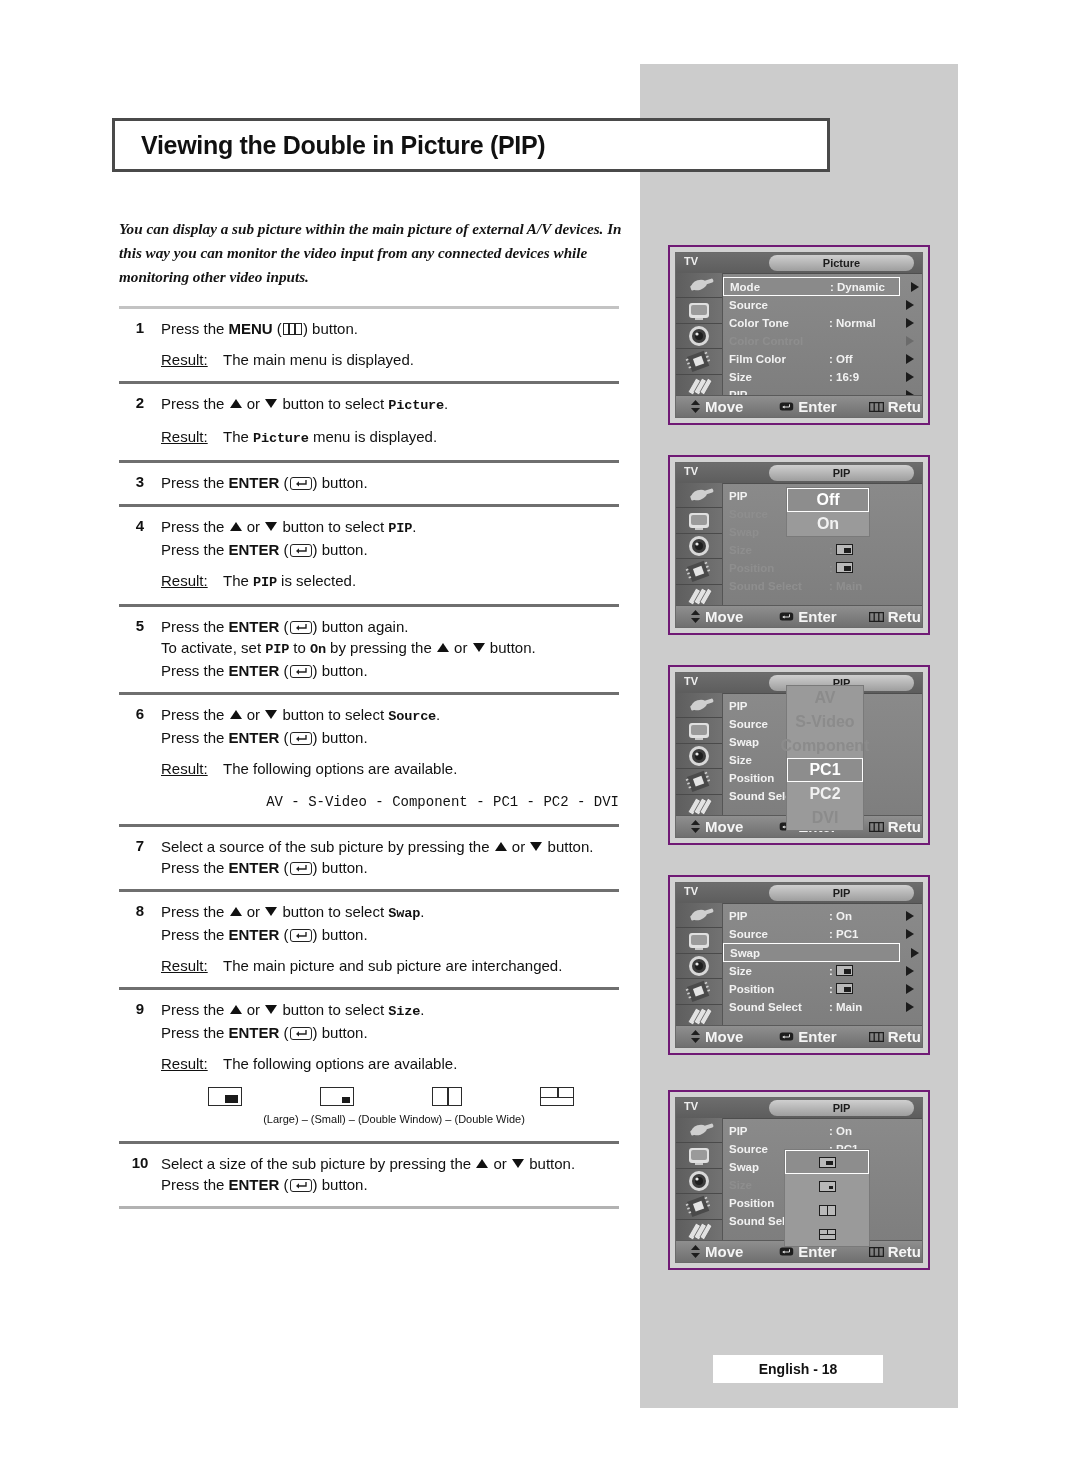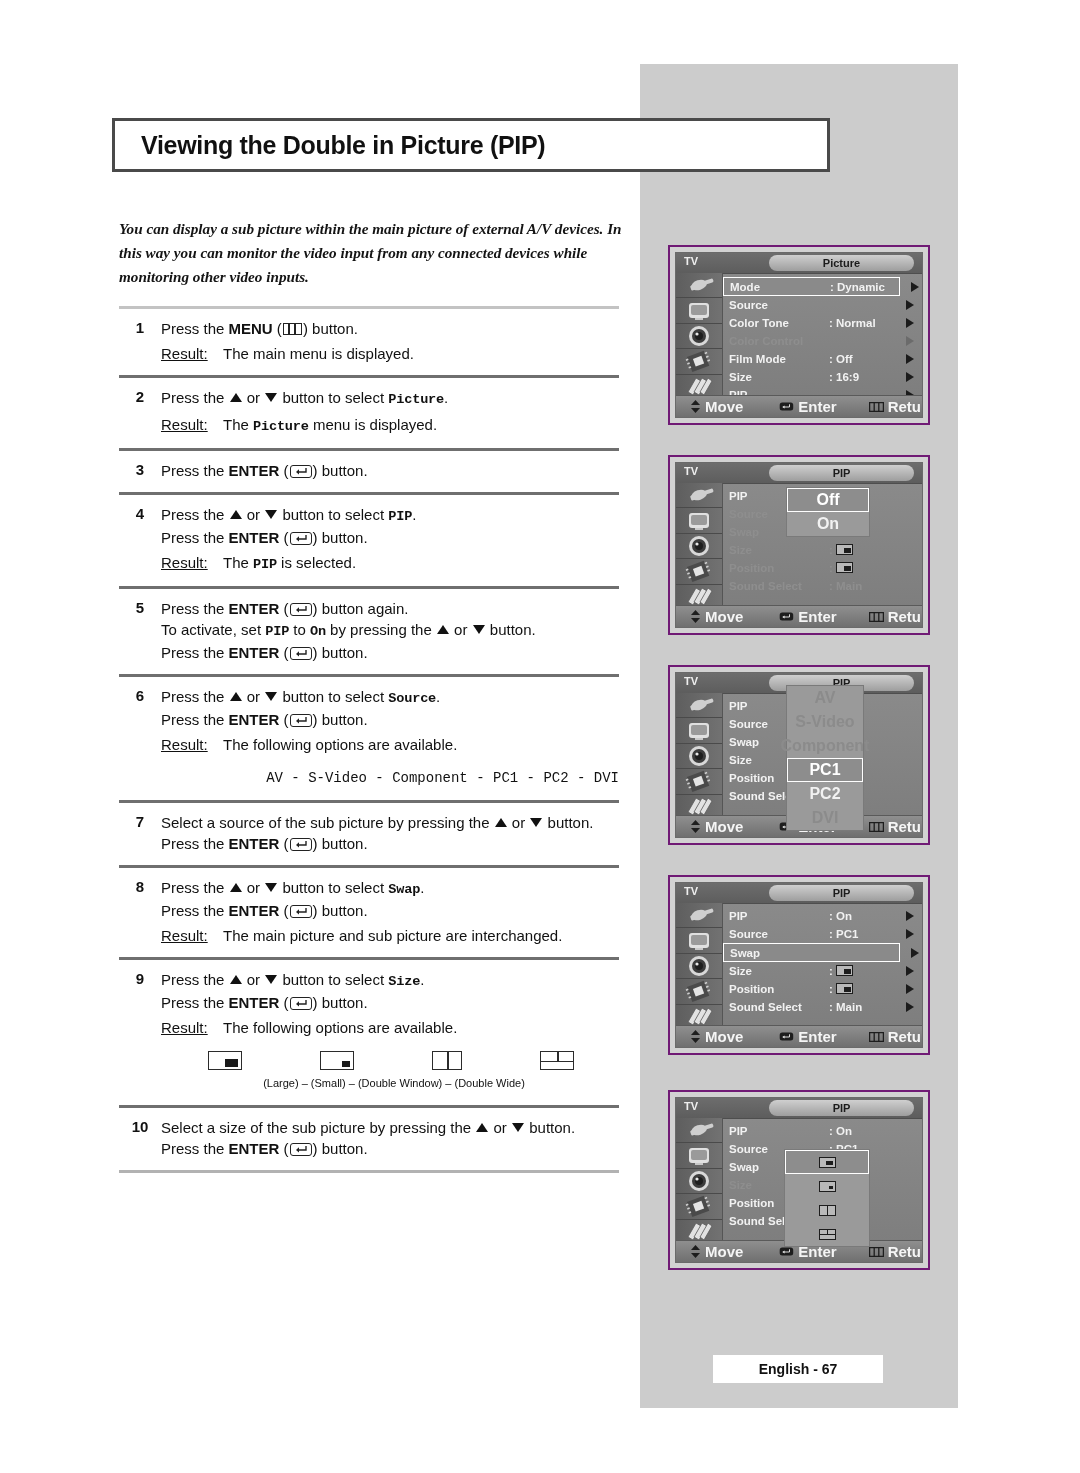--- a/index.html
+++ b/index.html
@@ -41,21 +41,21 @@
     display:flex;padding:9px 0 11px 0;
   }
   .step-num{
     width:42px;flex:0 0 42px;text-align:center;
     font-size:15px;font-weight:bold;color:#111;padding-top:1px;
   }
   .step-body{flex:1 1 auto;font-size:15px;color:#111;line-height:21px;}
   .line{white-space:nowrap;}
   .b{font-weight:bold;}
   .mono{font-family:"Liberation Mono", monospace;font-weight:bold;font-size:13.6px;letter-spacing:-0.2px;}
-  .result-row{display:flex;margin-top:4px;}
+  .result-row{display:flex;margin-top:10px;}
   .result-lbl{width:62px;flex:0 0 62px;text-decoration:underline;font-size:15px;}
   .result-txt{font-size:15px;}
   .opts-line{
     text-align:right;margin-top:13px;margin-left:18px;
     font-family:"Liberation Mono", monospace;font-weight:normal;font-size:14px;
     letter-spacing:0px;
   }
   .size-icons{
     display:flex;justify-content:space-around;align-items:flex-end;
     margin-top:14px;margin-left:8px;margin-right:6px;height:18px;
@@ -427,21 +427,21 @@
             <span class="lbl">Color Tone</span>
             <span class="val">: Normal</span>
             <span class="arr"></span>
           </div>
           <div class="row dim">
             <span class="lbl">Color Control</span>
             <span class="val"></span>
             <span class="arr"></span>
           </div>
           <div class="row">
-            <span class="lbl">Film Mode</span>
+            <span class="lbl">Film Color</span>
             <span class="val">: Off</span>
             <span class="arr"></span>
           </div>
           <div class="row">
             <span class="lbl">Size</span>
             <span class="val">: 16:9</span>
             <span class="arr"></span>
           </div>
           <div class="row">
             <span class="lbl">PIP</span>
@@ -977,14 +977,14 @@
               <line x1="9.8" y1="0.6" x2="9.8" y2="9.4" stroke="#1d1d1d" stroke-width="1.3"></line>
             </svg>
             <span class="t">Return</span>
           </span>
         </div>
       </div>
     </div>
   </div>
 
 <div class="footer">
-  <span>English - 67</span>
+  <span>English - 18</span>
 </div>
 
 </body></html>

